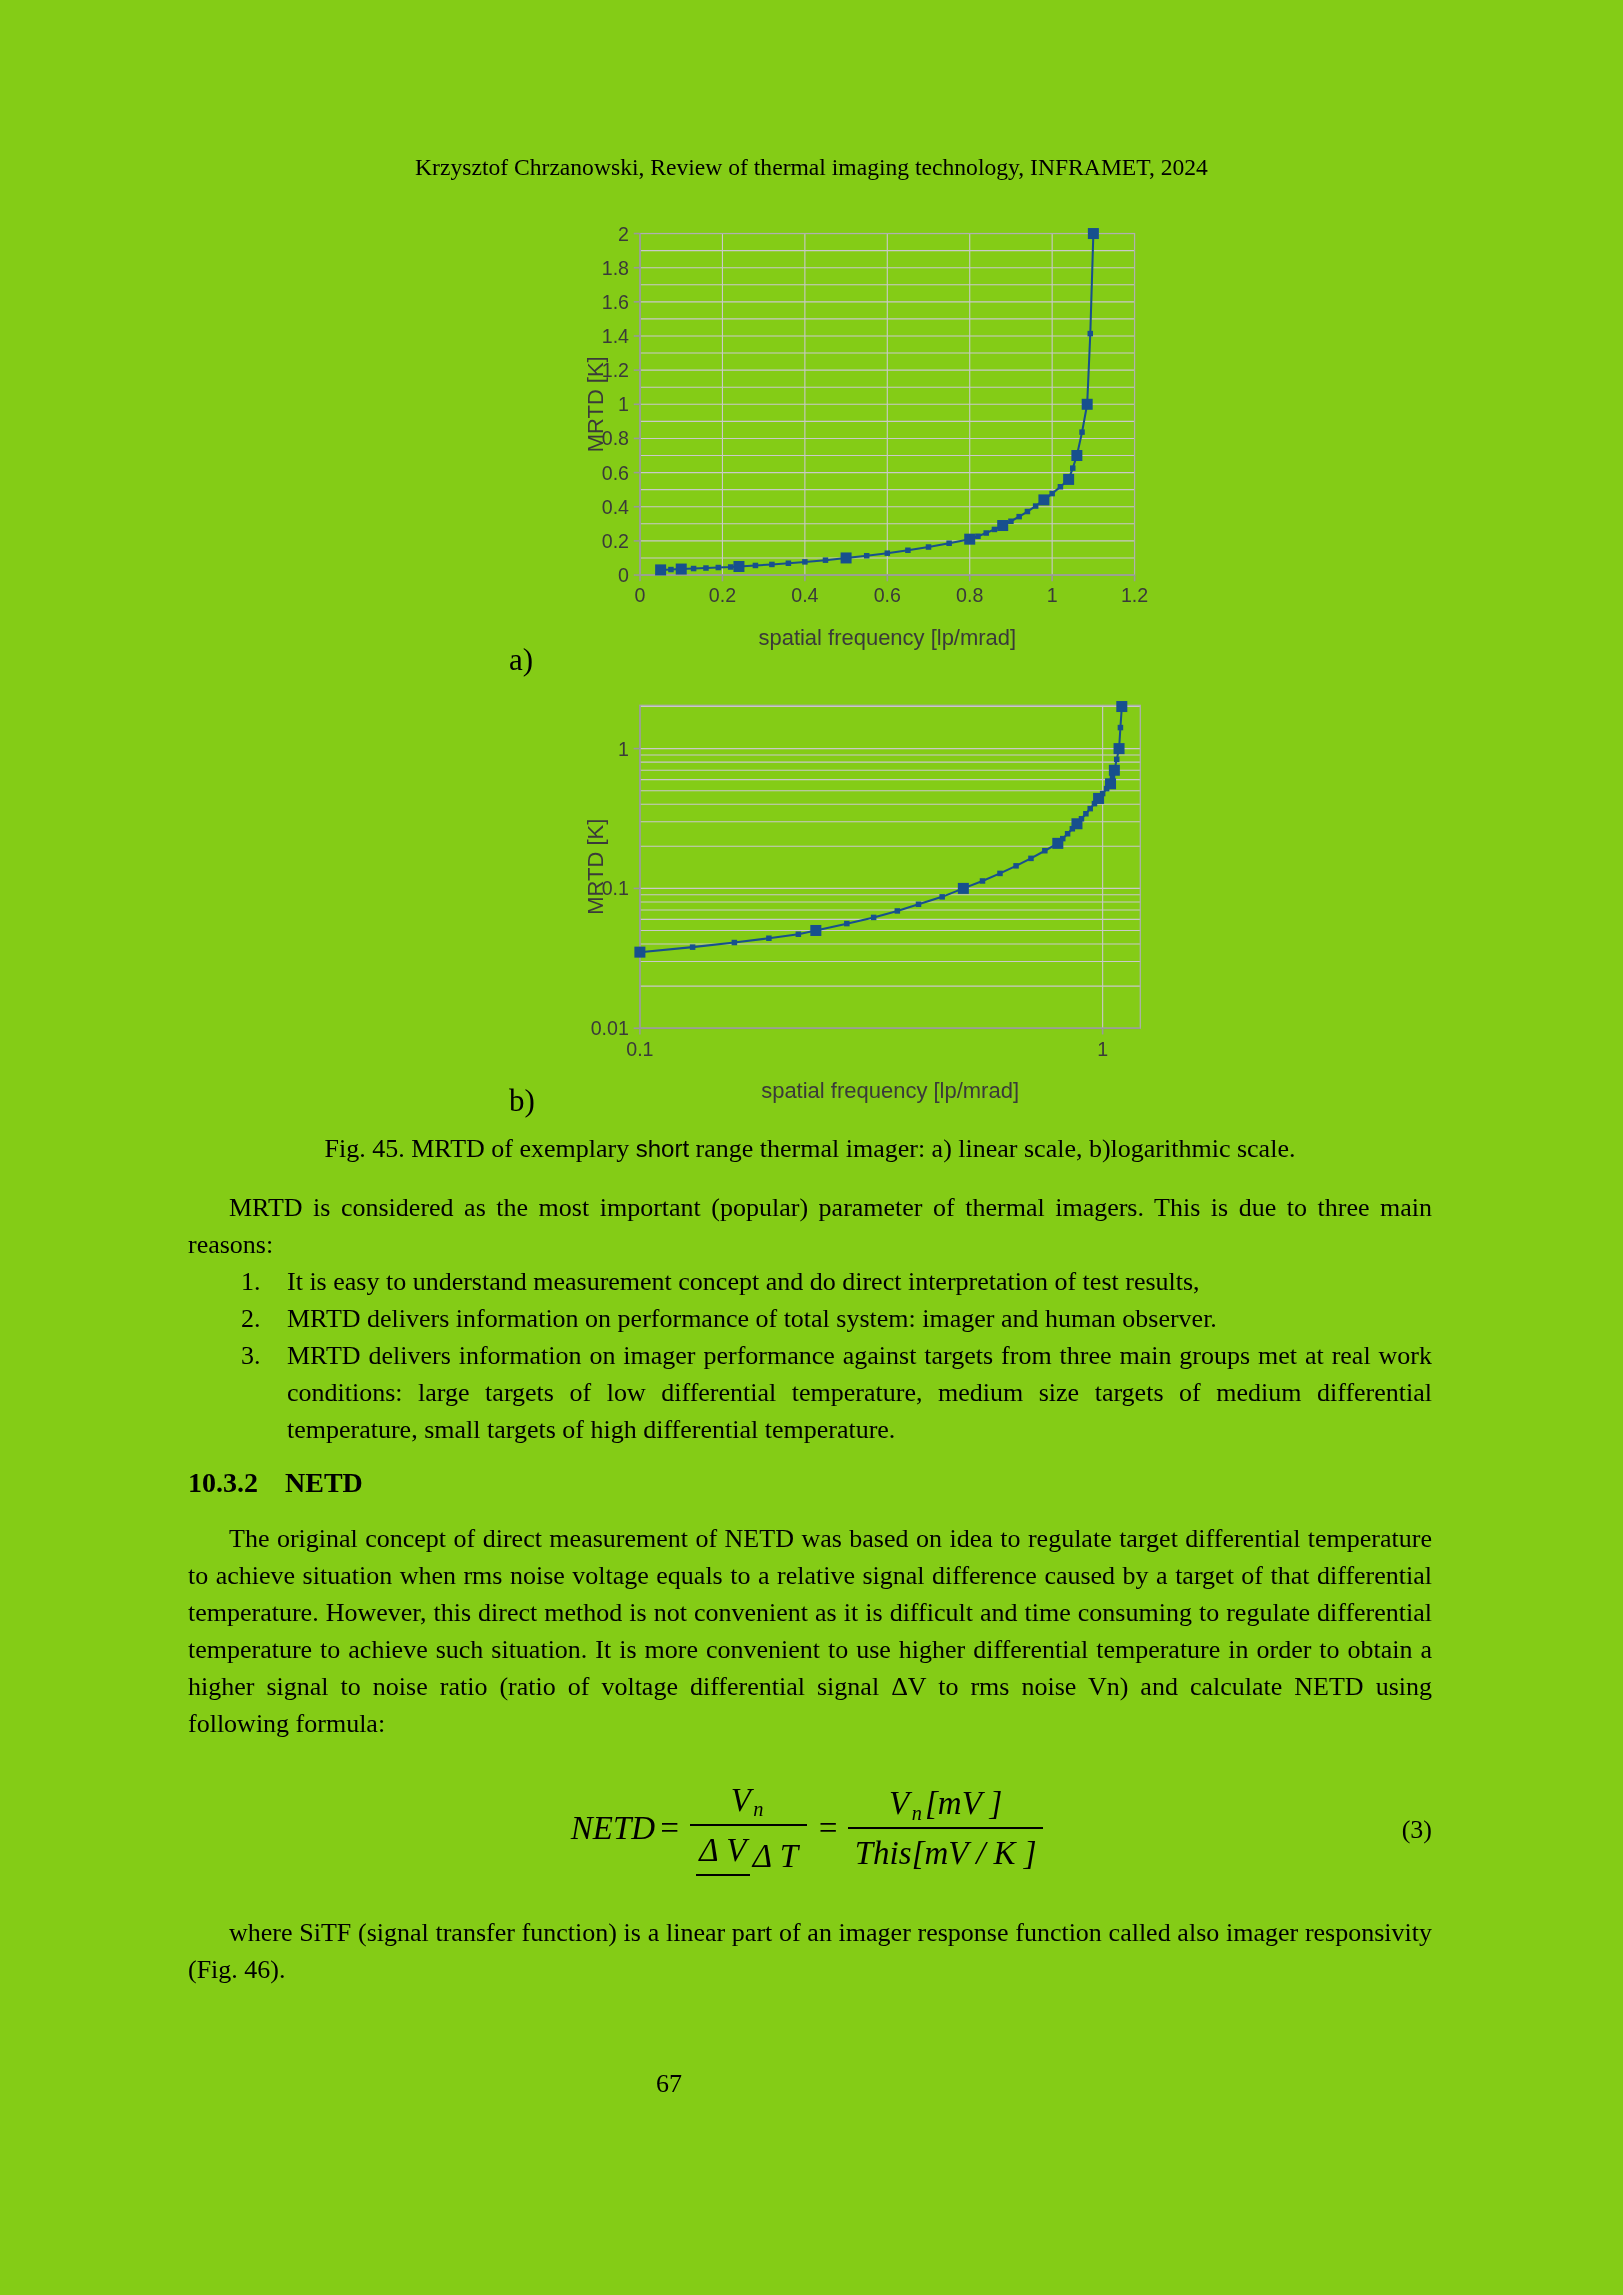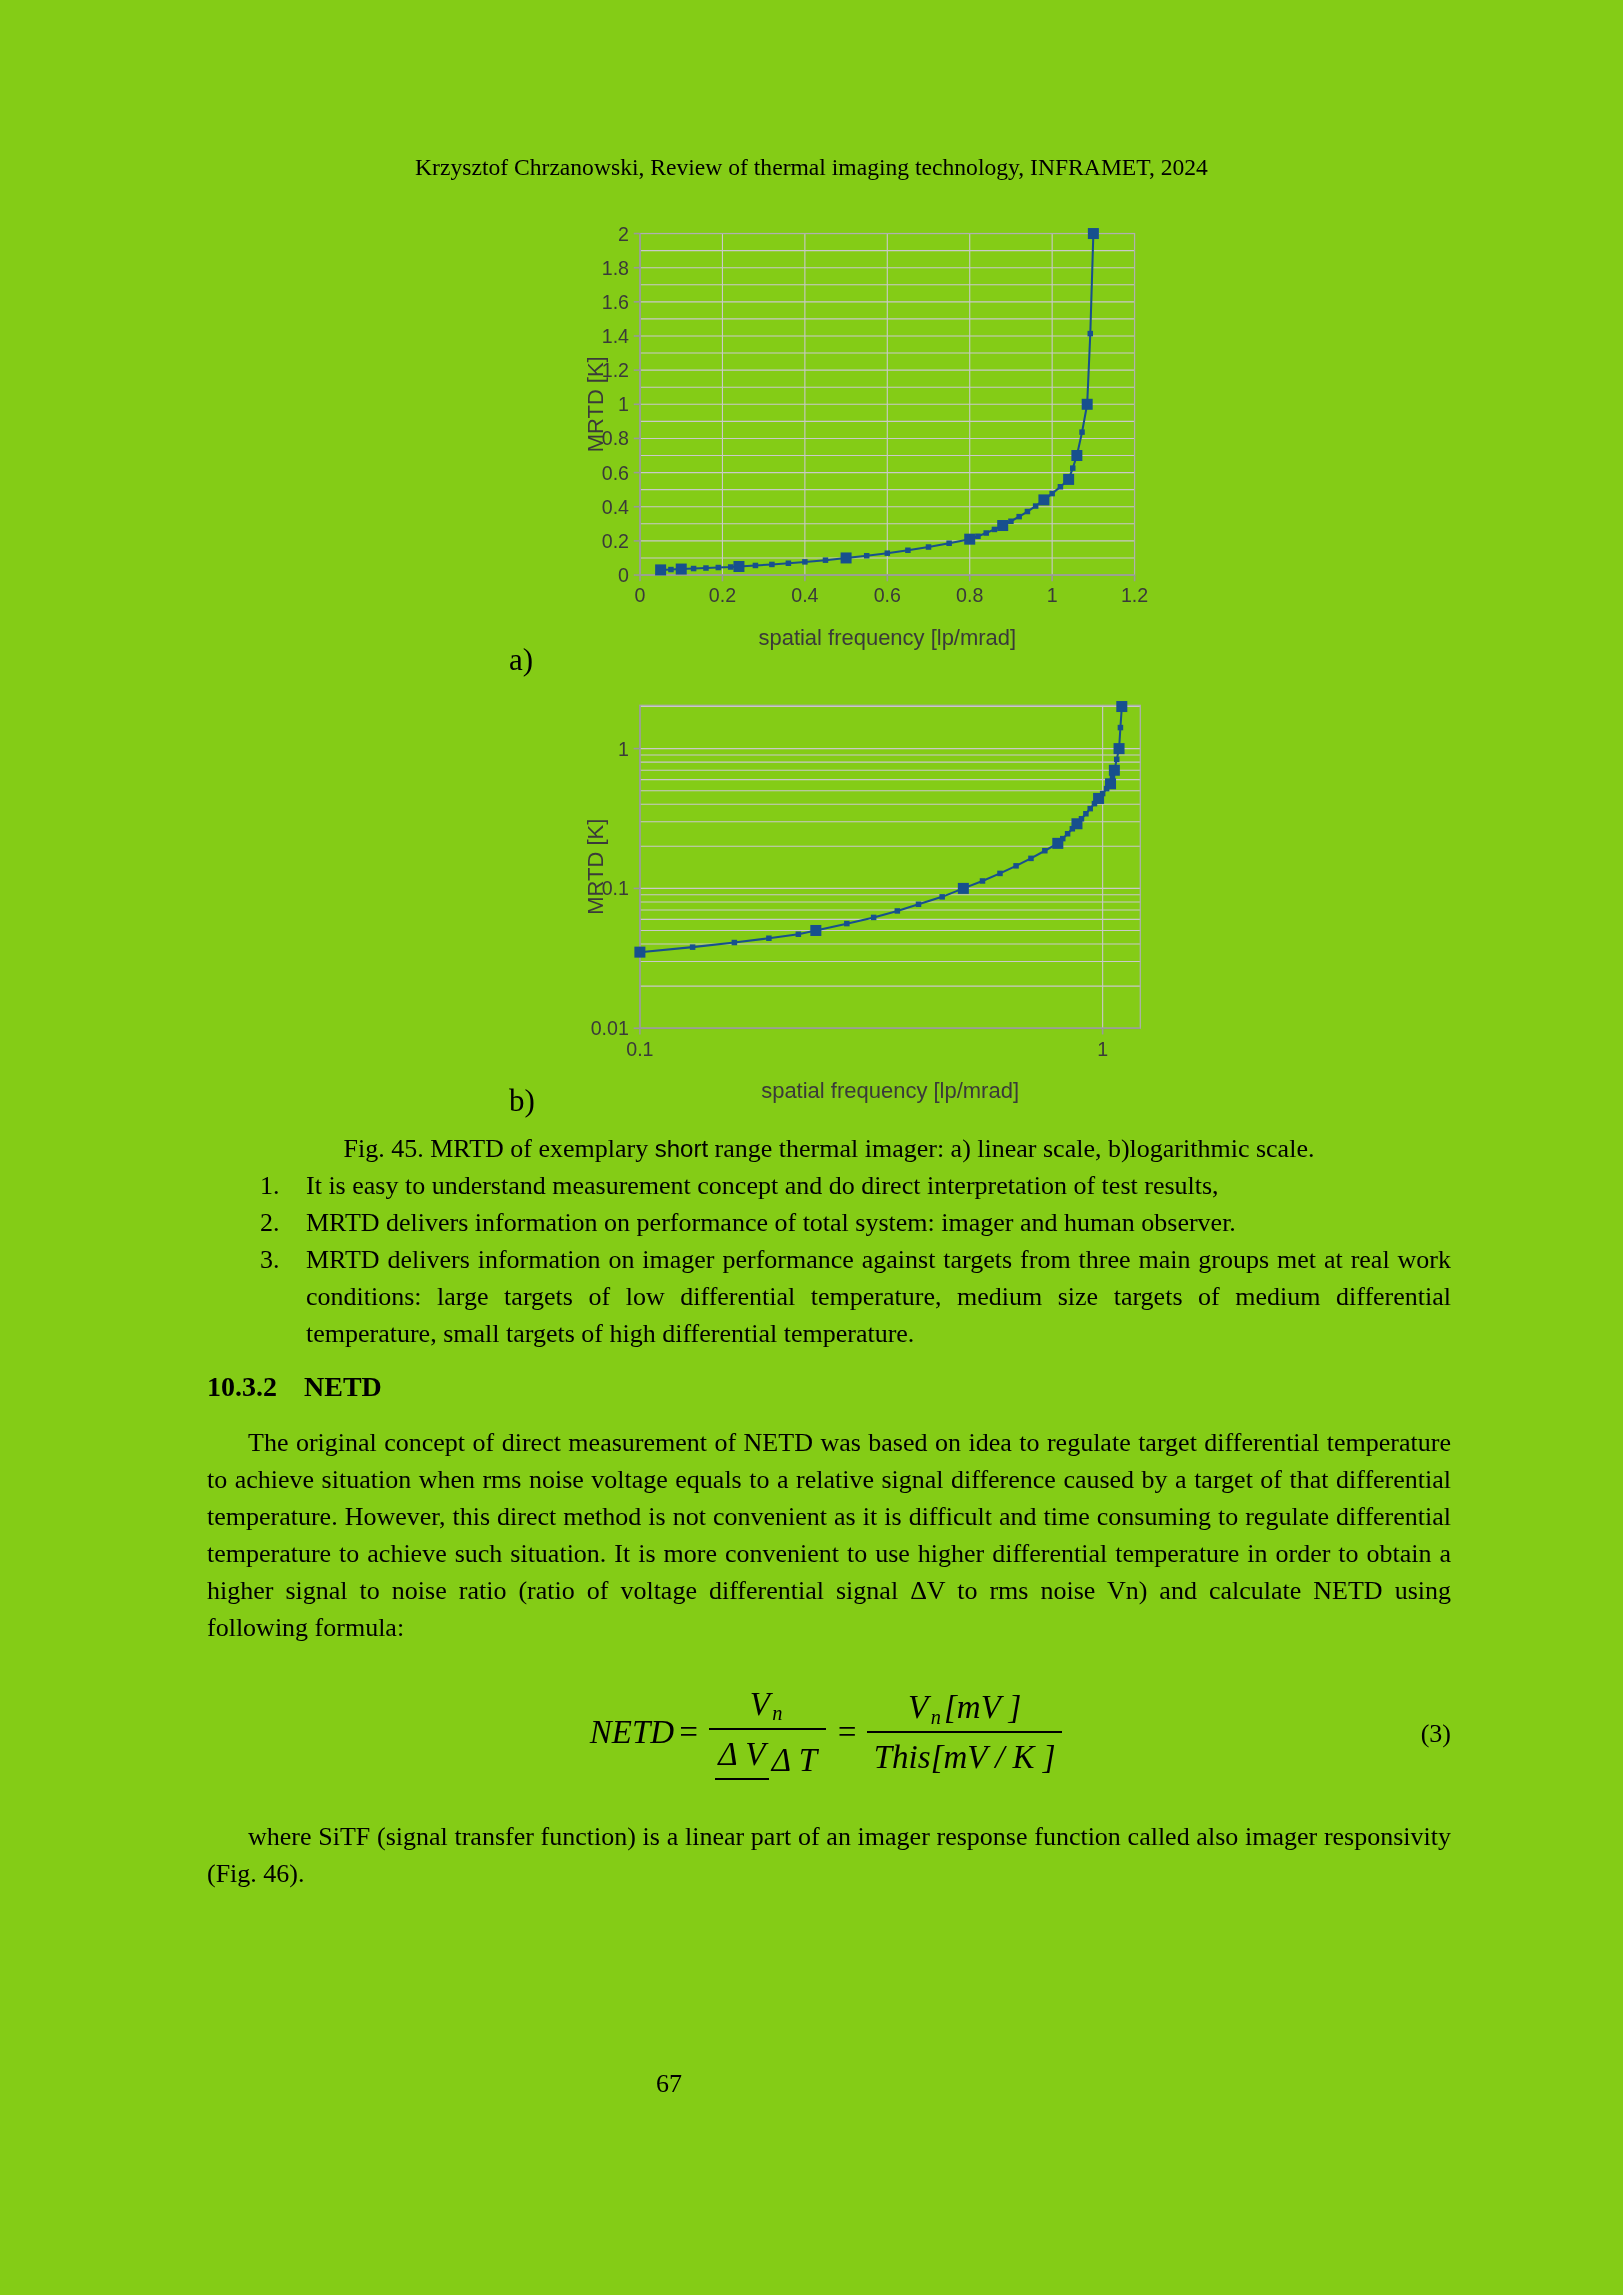--- a/index.html
+++ b/index.html
@@ -17,21 +17,21 @@
   }
   .chart-svg{position:absolute;left:471px;overflow:visible;}
   #chart-a{top:210px;}
   #chart-b{top:677px;}
   .svg-tick{font-family:"Liberation Sans","DejaVu Sans",sans-serif;font-size:25px;fill:#3a3a3a;}
   .svg-title{font-family:"Liberation Sans","DejaVu Sans",sans-serif;font-size:28px;fill:#3a3a3a;}
   .sub-label{position:absolute;left:509px;font-size:31px;}
   #label-a{top:642px;}
   #label-b{top:1083px;}
   .body-block{
-    position:absolute;left:207px;top:1130px;width:1244px;
+    position:absolute;left:188px;top:1130px;width:1244px;
     font-size:26px;line-height:37px;
   }
   .caption{text-align:center;}
   .caption .sans{font-family:"Liberation Sans","DejaVu Sans",sans-serif;font-size:24px;}
   .para{margin:0;text-align:justify;text-indent:41px;}
   .p1{margin-top:22px;}
   ol.reasons{list-style:none;margin:0;padding:0;}
   ol.reasons li{display:flex;align-items:flex-start;}
   ol.reasons .num{flex:0 0 46px;margin-left:53px;}
   ol.reasons .txt{flex:1;text-align:justify;}
@@ -238,20 +238,21 @@
       <rect x="811.9871107645649" y="111.66375589429094" width="14" height="14" fill="#17508e"></rect>
       <rect x="817.9508811493031" y="84.09886414147184" width="14" height="14" fill="#17508e"></rect>
       <rect x="821.4635335550742" y="30.530405449322473" width="14" height="14" fill="#17508e"></rect>
     </svg>
   <div class="sub-label" id="label-b">b)</div>
 
   <div class="body-block">
 
     <div class="caption"><span>Fig. 45. MRTD of exemplary </span><span class="sans">short</span><span> range thermal imager: a) linear scale, b)logarithmic scale.</span></div>
 
+    <p class="para p1">MRTD is considered as the most important (popular) parameter of thermal imagers. This is due to three main reasons:</p>
 
     <ol class="reasons">
       <li>
         <span class="num">1.</span>
         <span class="txt">It is easy to understand measurement concept and do direct interpretation of test results,</span>
       </li>
       <li>
         <span class="num">2.</span>
         <span class="txt">MRTD delivers information on performance of total system: imager and human observer.</span>
       </li>

